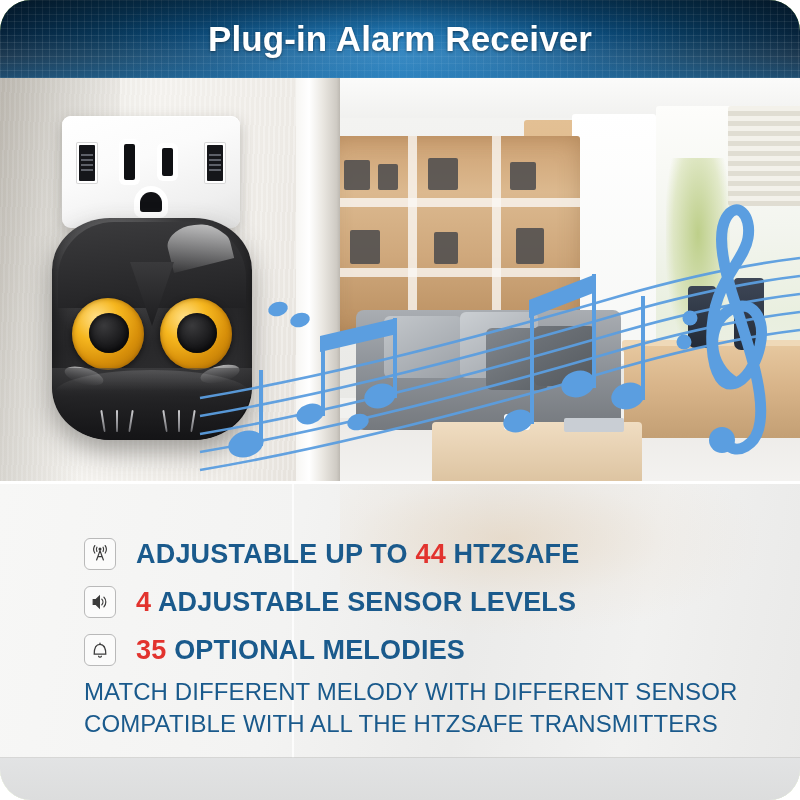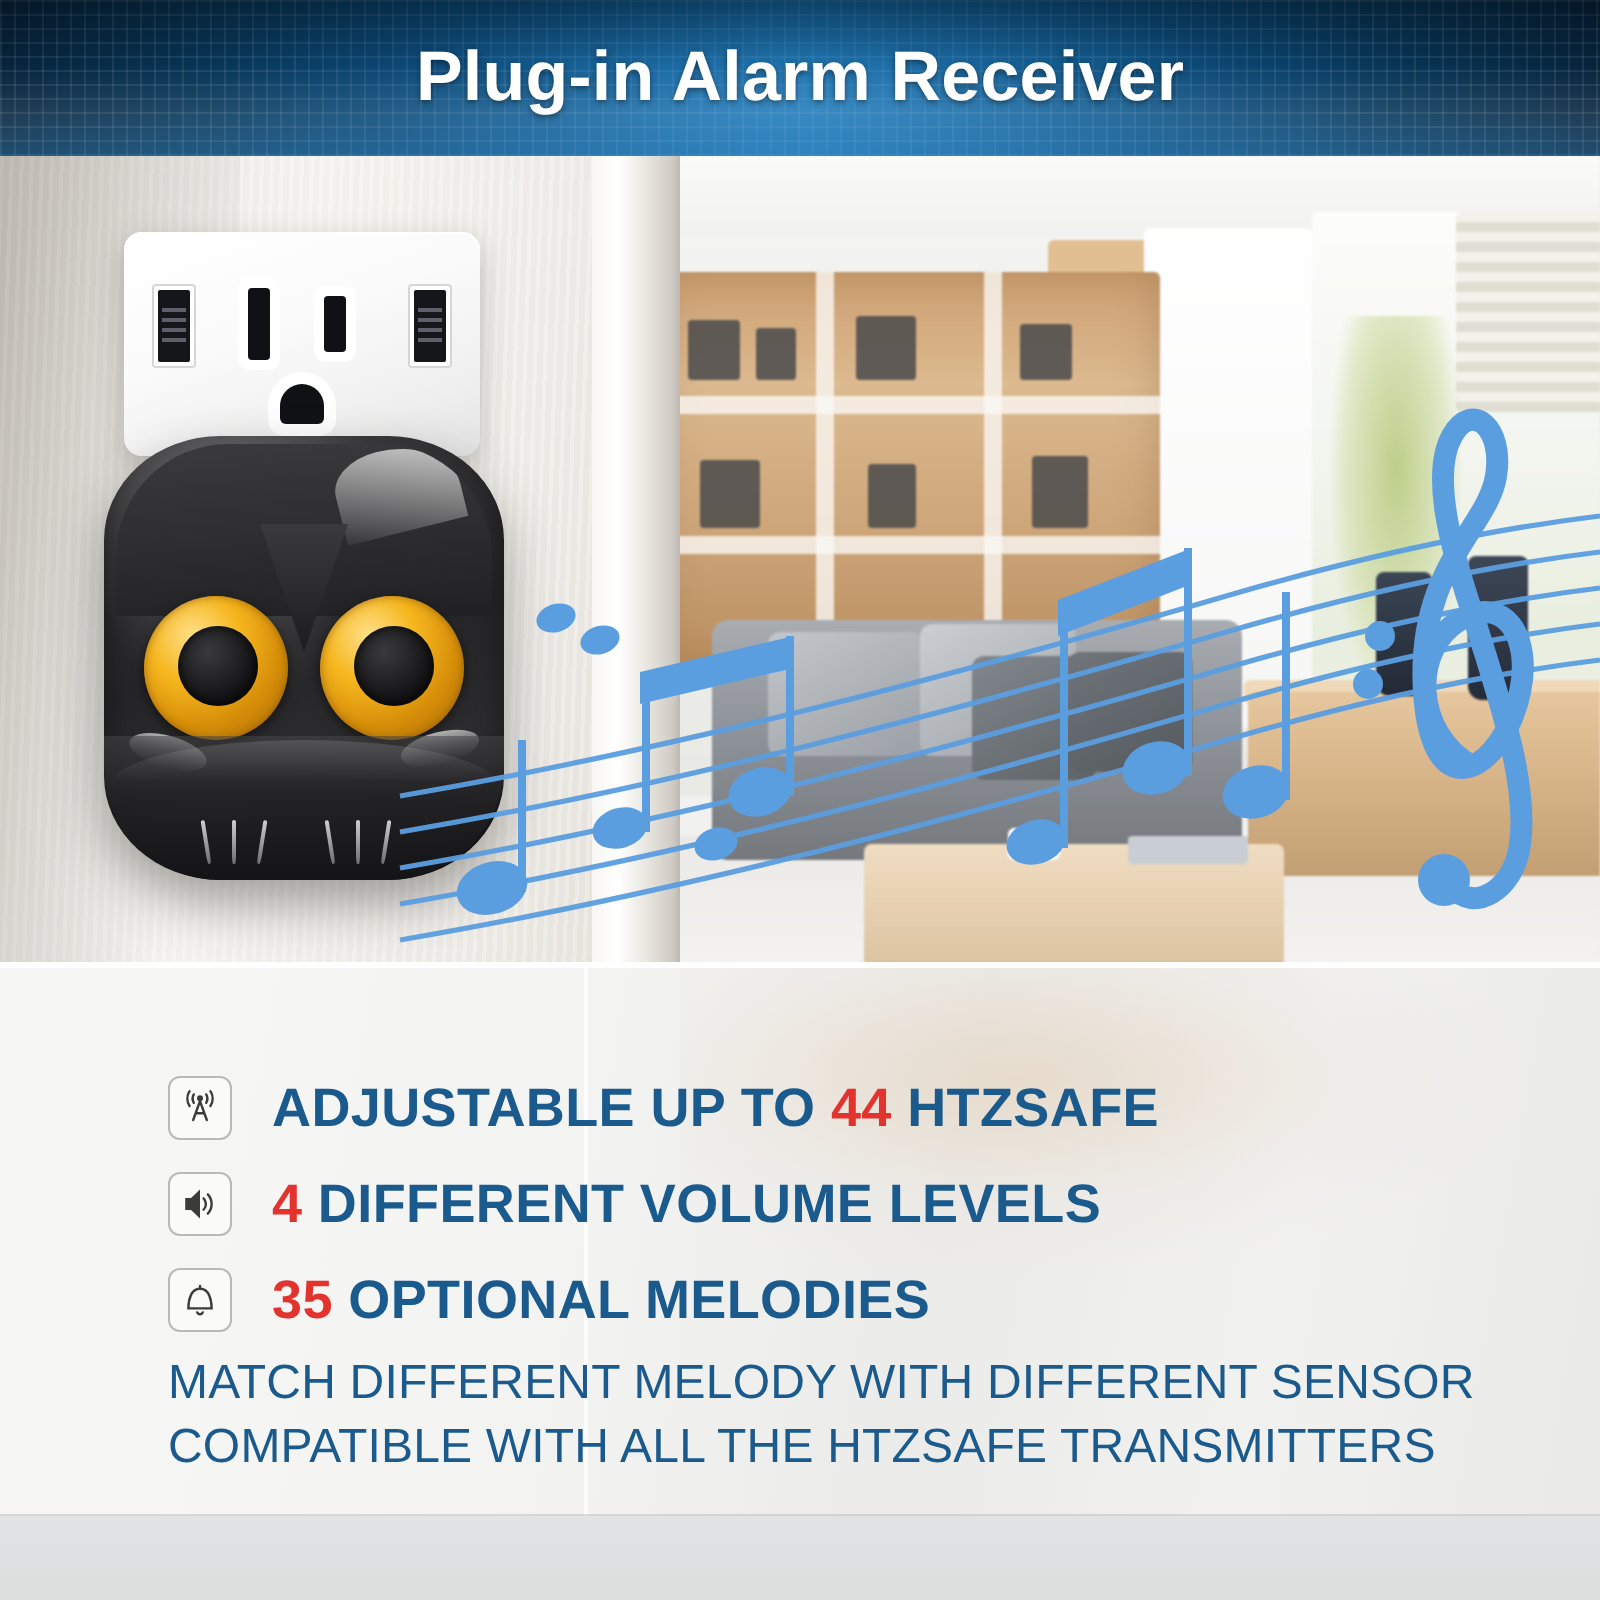--- a/index.html
+++ b/index.html
@@ -1,19 +1,19 @@
 <!DOCTYPE html>
 <html><head>
 <meta charset="utf-8">
 <style>
   html,body{margin:0;padding:0;background:#fff;}
   body{width:800px;height:800px;overflow:hidden;
        font-family:"Liberation Sans","DejaVu Sans",sans-serif;}
 
-  #page{position:relative;width:800px;height:800px;overflow:hidden;background:#bef264;}
+  #page{position:relative;width:800px;height:800px;overflow:hidden;background:#bef264;border-radius:31px;}
 
   
   #header{position:absolute;left:0;top:0;width:800px;height:78px;overflow:hidden;
           background:
             linear-gradient(90deg,#06253f 0%,#083a5e 14%,#0a5285 34%,#0d68a6 50%,#0a5285 68%,#083a5e 86%,#06253f 100%);
   }
   #header .grid{position:absolute;inset:0;
      background-image:
        repeating-linear-gradient(0deg,rgba(255,255,255,.085) 0 1px,transparent 1px 7px),
        repeating-linear-gradient(90deg,rgba(255,255,255,.085) 0 1px,transparent 1px 7px);
@@ -327,21 +327,21 @@
     </div>
 
     <div class="frow">
       <div class="ficon">
         <svg width="20" height="20" viewBox="0 0 20 20" fill="none" stroke="#3b3b3b" stroke-width="1.2" stroke-linecap="round">
           <path d="M3.2 7.6 H5.8 L9.4 4.2 V15.8 L5.8 12.4 H3.2 Z" fill="#3b3b3b"></path>
           <path d="M11.8 7.2 A4 4 0 0 1 11.8 12.8"></path>
           <path d="M13.9 5.2 A7 7 0 0 1 13.9 14.8"></path>
         </svg>
       </div>
-      <div class="ftext"><span></span><span class="num">4</span><span> DIFFERENT VOLUME LEVELS</span></div>
+      <div class="ftext"><span></span><span class="num">4</span><span> ADJUSTABLE SENSOR LEVELS</span></div>
     </div>
 
     <div class="frow">
       <div class="ficon">
         <svg width="20" height="20" viewBox="0 0 20 20" fill="none" stroke="#3b3b3b" stroke-width="1.2" stroke-linecap="round">
           <path d="M4.2 14.2 C4.2 10 5.4 4.4 10 4.4 C14.6 4.4 15.8 10 15.8 14.2 Z"></path>
           <path d="M10 3 V4.4"></path>
           <path d="M8.6 16.2 A1.5 1.5 0 0 0 11.4 16.2"></path>
         </svg>
       </div>

